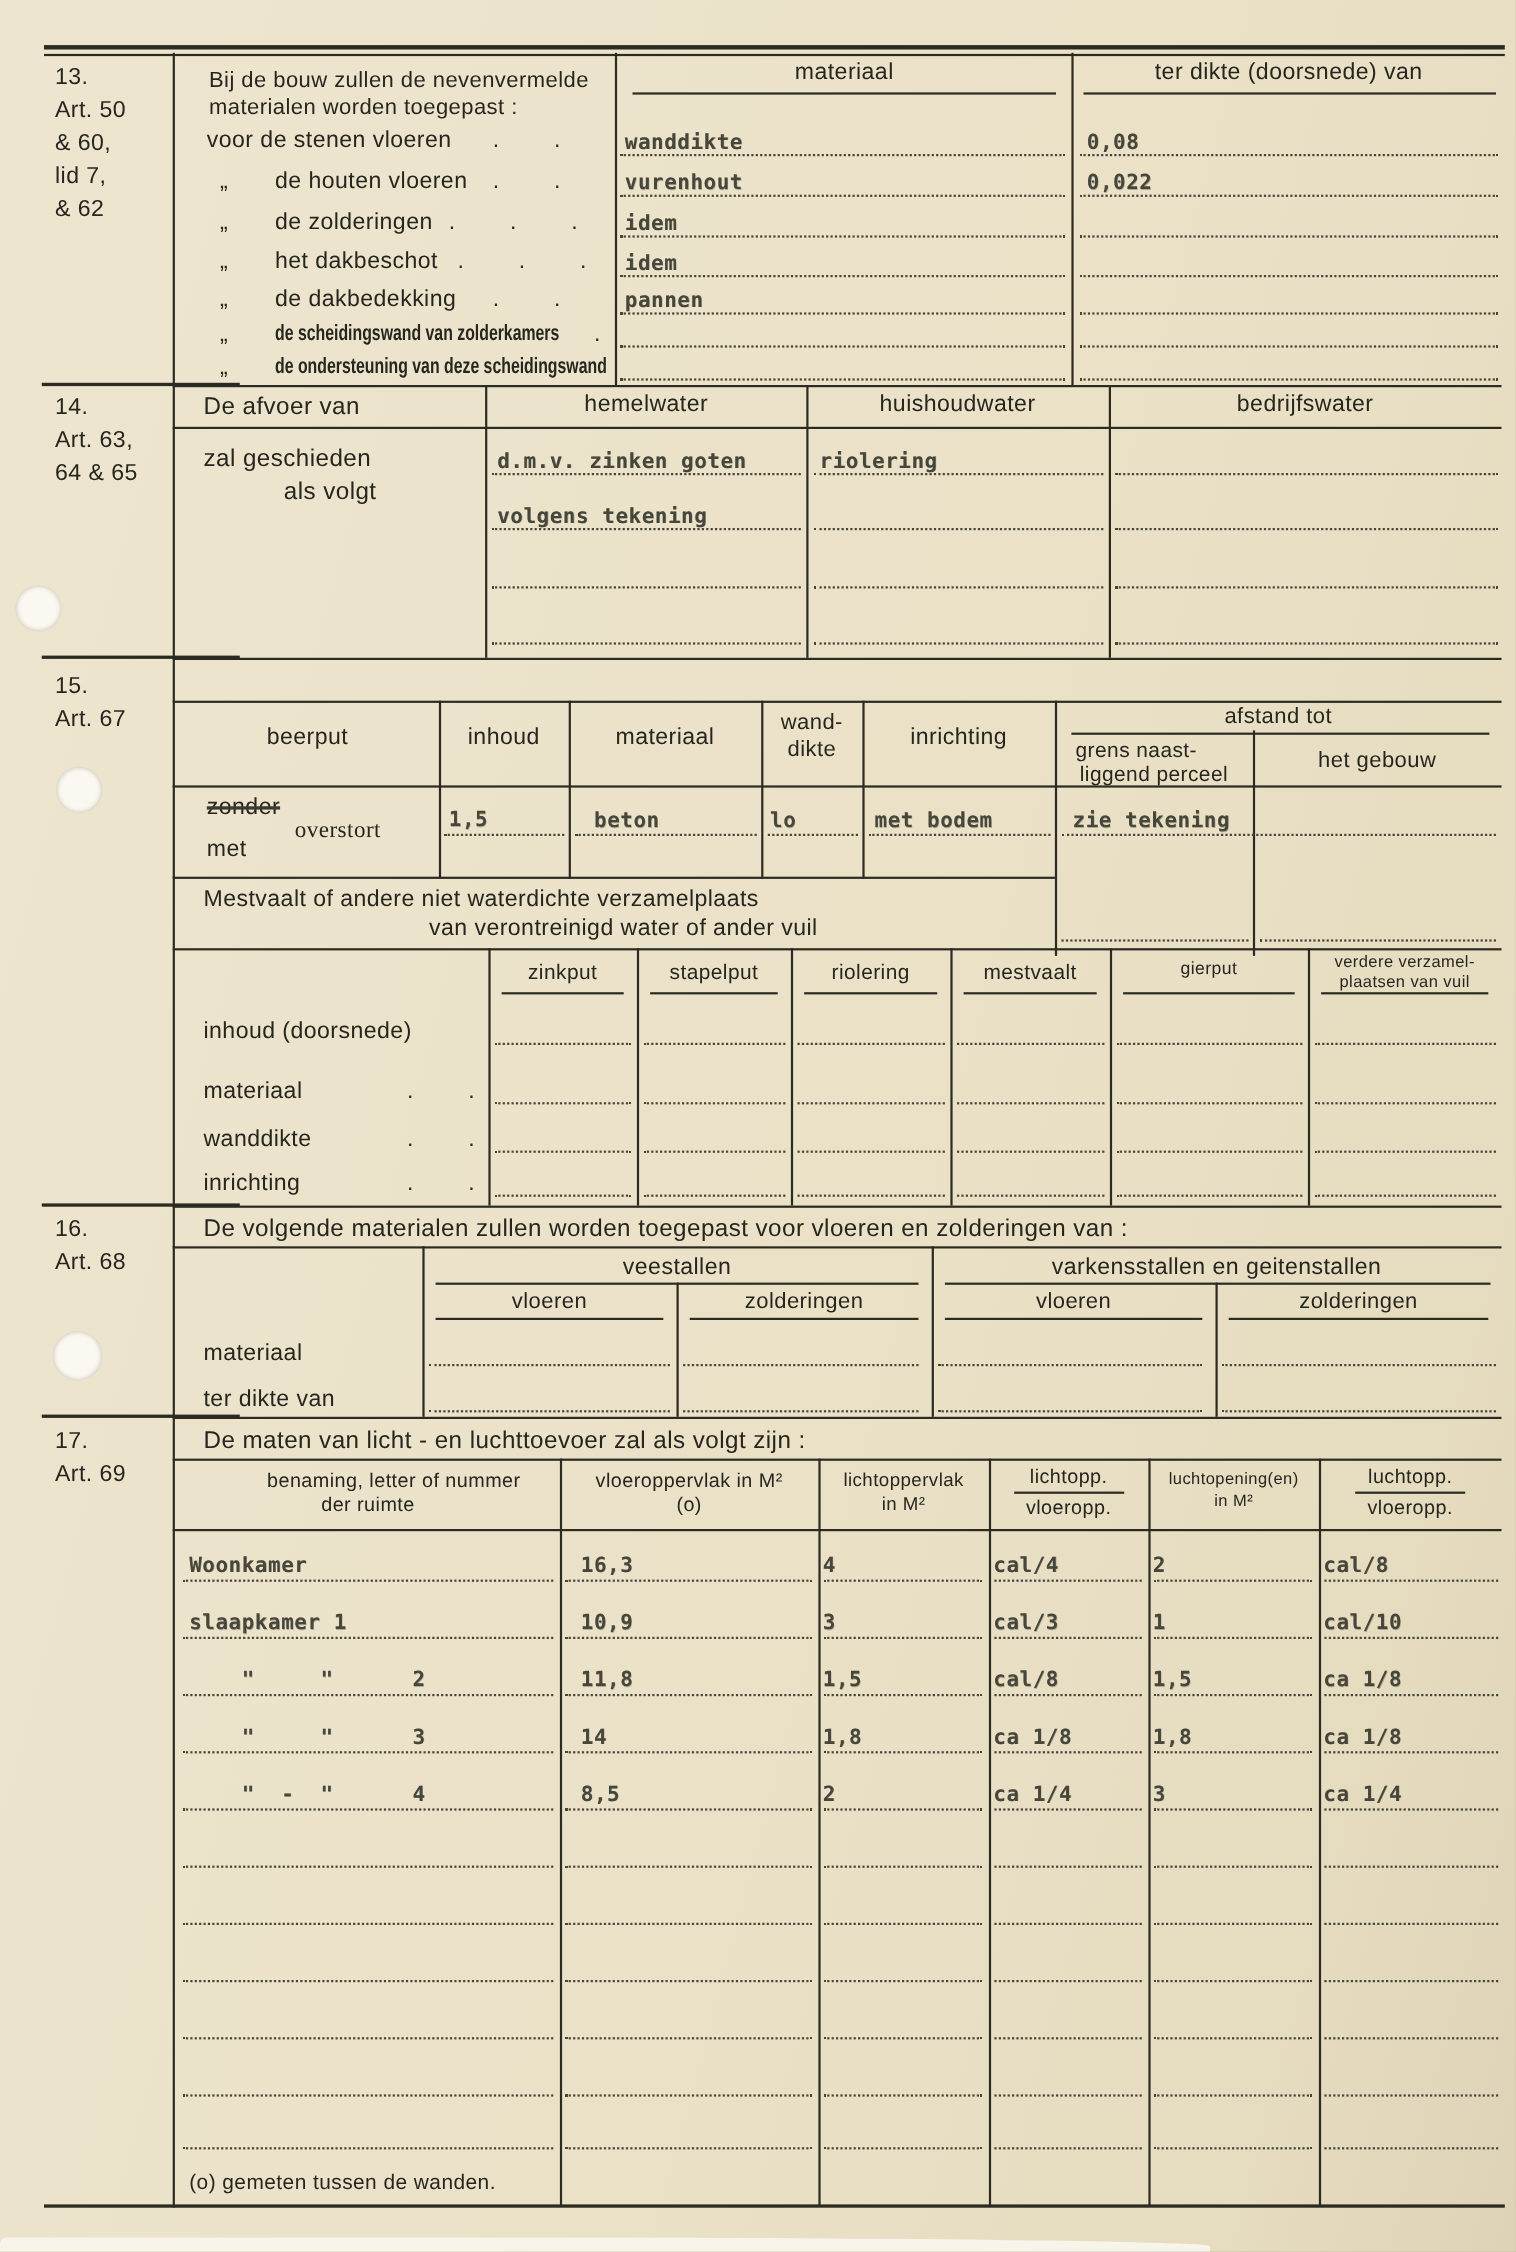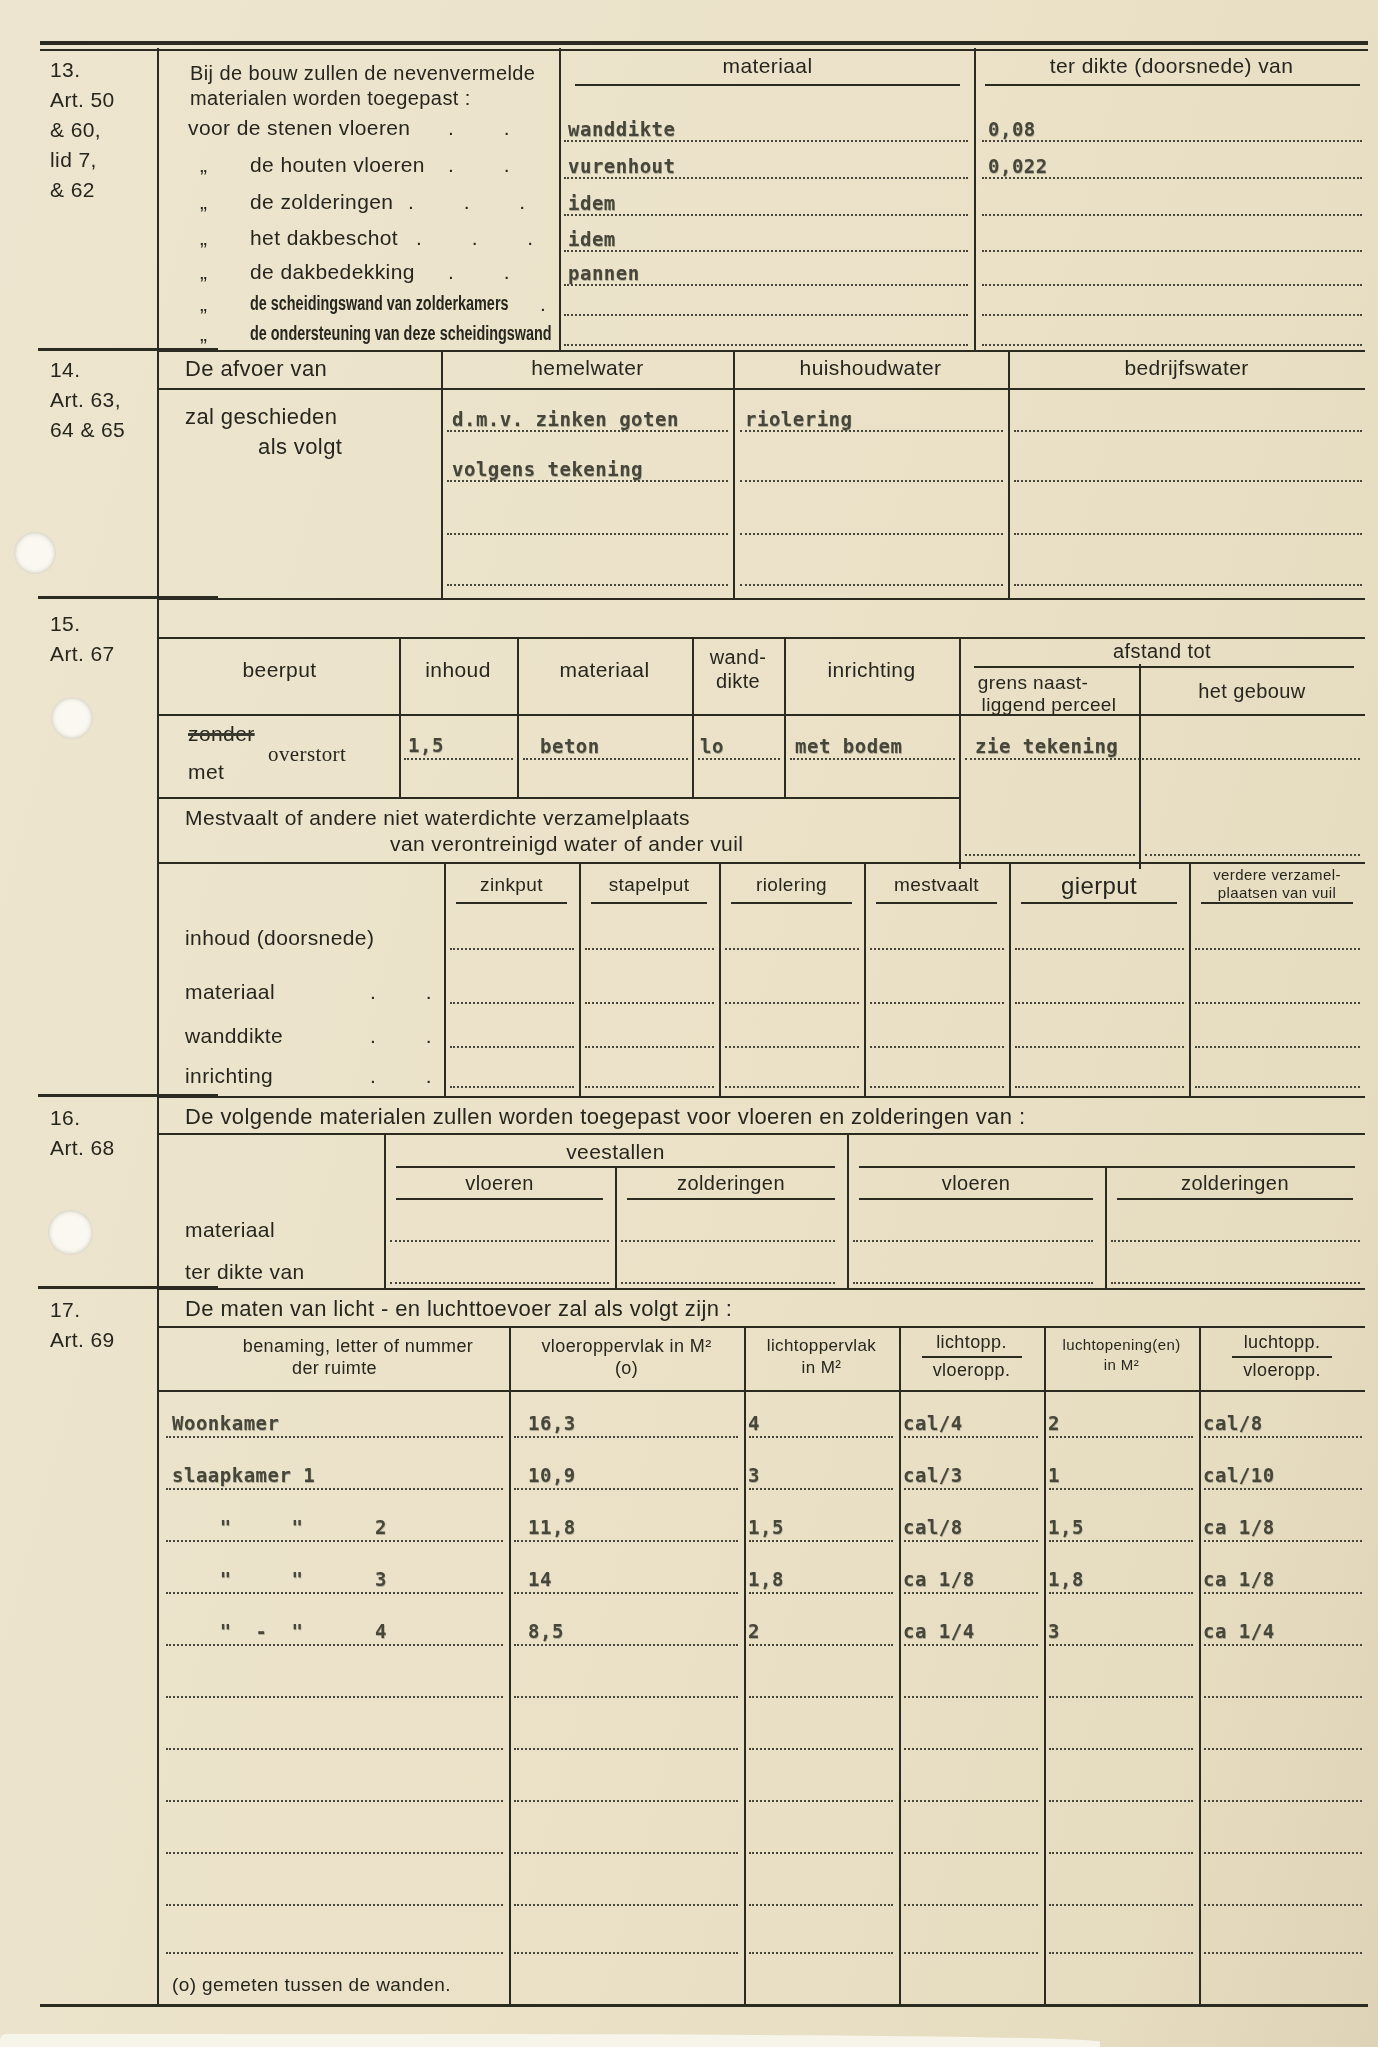--- a/index.html
+++ b/index.html
@@ -183,21 +183,21 @@
   <div class="v" style="left:579px;top:862px;height:234px;"></div>
   <div class="v" style="left:719px;top:862px;height:234px;"></div>
   <div class="v" style="left:864px;top:862px;height:234px;"></div>
   <div class="v" style="left:1009px;top:862px;height:234px;"></div>
   <div class="v" style="left:1189px;top:862px;height:234px;"></div>
 
   <div class="t c" style="left:444px;top:874px;width:135px;font-size:19px;">zinkput</div>
   <div class="t c" style="left:579px;top:874px;width:140px;font-size:19px;">stapelput</div>
   <div class="t c" style="left:719px;top:874px;width:145px;font-size:19px;">riolering</div>
   <div class="t c" style="left:864px;top:874px;width:145px;font-size:19px;">mestvaalt</div>
-  <div class="t c" style="left:1009px;top:872px;width:180px;font-size:24px;">gierput</div>
+  <div class="t c" style="left:1009px;top:872px;width:180px;font-size:16px;">gierput</div>
   <div class="t c" style="left:1189px;top:866px;width:176px;font-size:15px;">verdere verzamel-</div>
   <div class="t c" style="left:1189px;top:884px;width:176px;font-size:15px;">plaatsen van vuil</div>
   <div class="h" style="left:456px;top:902px;width:111px;height:1.5px;"></div>
   <div class="h" style="left:591px;top:902px;width:116px;height:1.5px;"></div>
   <div class="h" style="left:731px;top:902px;width:121px;height:1.5px;"></div>
   <div class="h" style="left:876px;top:902px;width:121px;height:1.5px;"></div>
   <div class="h" style="left:1021px;top:902px;width:156px;height:1.5px;"></div>
   <div class="h" style="left:1201px;top:902px;width:152px;height:1.5px;"></div>
 
   <div class="t" style="left:185px;top:926px;font-size:21px;">inhoud (doorsnede)</div>
@@ -240,20 +240,21 @@
   <div class="t" style="left:50px;top:1136px;font-size:21px;">Art. 68</div>
   <div class="t" style="left:185px;top:1104px;font-size:22px;">De volgende materialen zullen worden toegepast voor vloeren en zolderingen van :</div>
   <div class="h" style="left:157px;top:1133px;width:1208px;height:1.5px;"></div>
 
   <div class="v" style="left:384px;top:1133px;height:155px;"></div>
   <div class="v" style="left:847px;top:1133px;height:155px;"></div>
   <div class="v" style="left:615px;top:1166px;height:122px;"></div>
   <div class="v" style="left:1105px;top:1166px;height:122px;"></div>
 
   <div class="t c" style="left:384px;top:1140px;width:463px;font-size:21px;">veestallen</div>
+  <div class="t c" style="left:847px;top:1140px;width:518px;font-size:21px;">varkensstallen en geitenstallen</div>
   <div class="h" style="left:396px;top:1166px;width:439px;height:1.5px;"></div>
   <div class="h" style="left:859px;top:1166px;width:496px;height:1.5px;"></div>
   <div class="t c" style="left:384px;top:1172px;width:231px;font-size:20px;">vloeren</div>
   <div class="t c" style="left:615px;top:1172px;width:232px;font-size:20px;">zolderingen</div>
   <div class="t c" style="left:847px;top:1172px;width:258px;font-size:20px;">vloeren</div>
   <div class="t c" style="left:1105px;top:1172px;width:260px;font-size:20px;">zolderingen</div>
   <div class="h" style="left:396px;top:1198px;width:207px;height:1.5px;"></div>
   <div class="h" style="left:627px;top:1198px;width:208px;height:1.5px;"></div>
   <div class="h" style="left:859px;top:1198px;width:234px;height:1.5px;"></div>
   <div class="h" style="left:1117px;top:1198px;width:236px;height:1.5px;"></div>

